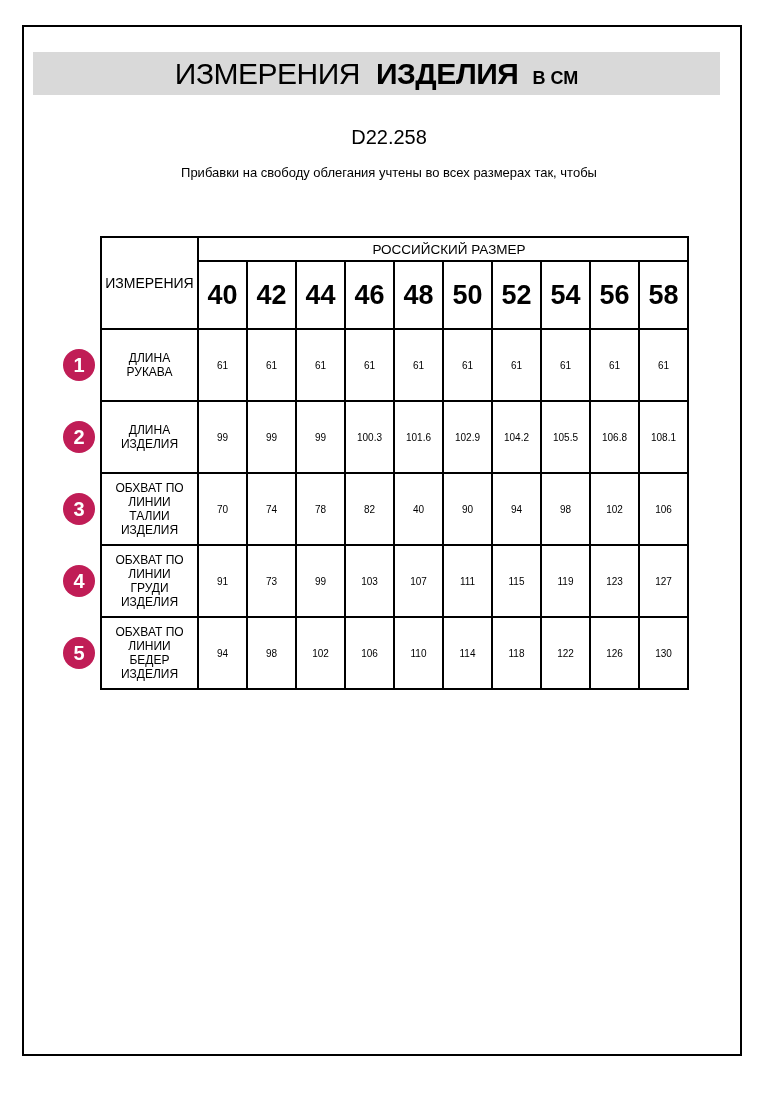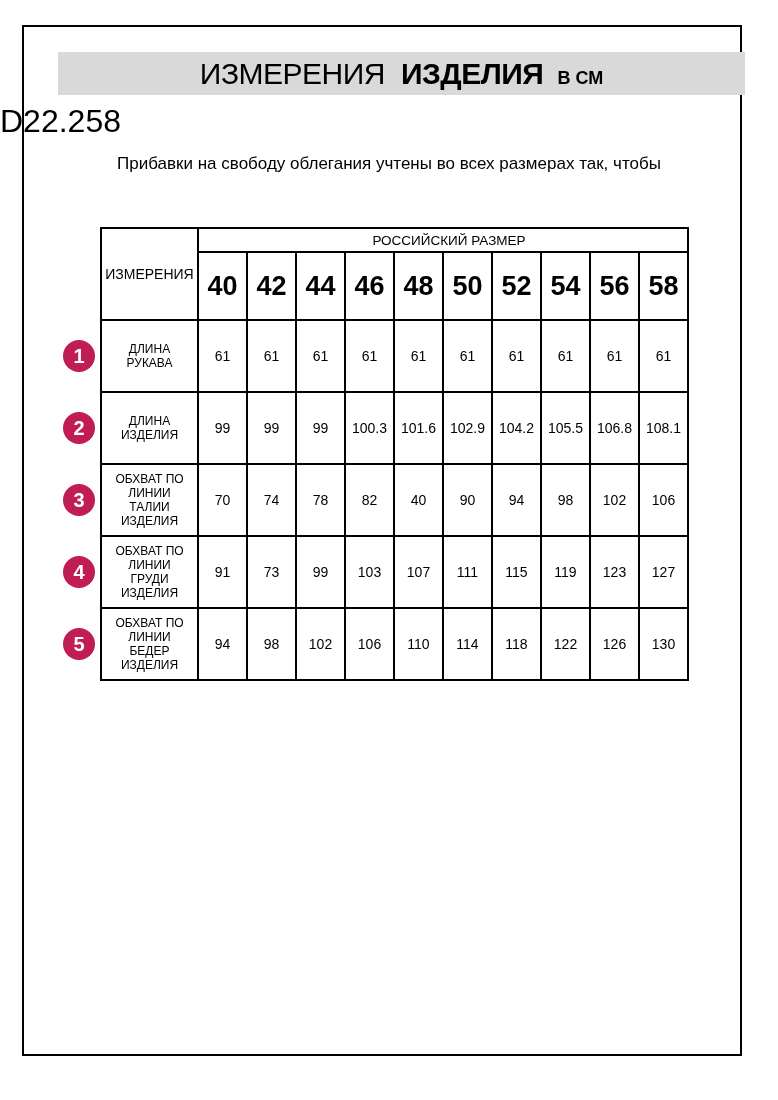--- a/index.html
+++ b/index.html
@@ -16,50 +16,50 @@
     position: absolute;
     left: 22px; top: 25px;
     width: 720px; height: 1031px;
     border: 2px solid #000;
     box-sizing: border-box;
     pointer-events: none;
   }
   .content { position: relative; padding-top: 52px; }
 
   .banner {
-    margin-left: 58px;
+    margin-left: 33px;
     width: 687px;
     height: 43px;
     background: var(--banner-bg, #d9d9d9);
     text-align: center;
     line-height: 43px;
     white-space: nowrap;
   }
   .t-main { font-size: 30px; letter-spacing: -0.5px; }
   .t-bold { font-size: 30px; font-weight: bold; letter-spacing: -0.5px; margin-left: 16px; }
   .t-unit { font-size: 18px; font-weight: bold; margin-left: 14px; }
 
-  .code { margin-top: 12px; text-align: left; font-size: 32px; line-height: 28px; }
-  .subtitle { margin-top: 18px; text-align: center; font-size: 17px; line-height: 21px; }
+  .code { margin-top: 28px; text-align: center; font-size: 20px; line-height: 28px; }
+  .subtitle { margin-top: 11px; text-align: center; font-size: 13px; line-height: 21px; }
 
   .table-zone { margin-top: 53px; margin-left: 62px; }
   table { border-collapse: collapse; }
   th, td { padding: 0; }
   .marker-cell { border: none; width: 38px; text-align: left; vertical-align: middle; }
   .corner-cell, .group-cell, .size-cell, .label-cell, .value-cell {
     border: 2px solid #000;
     background: #fff;
     text-align: center;
     vertical-align: middle;
   }
   .corner-cell { width: 95px; font-weight: normal; font-size: 14px; }
   .group-cell  { height: 22px; font-weight: normal; font-size: 13.5px; padding-left: 12px; }
   .size-cell   { width: 47px; height: 66px; font-weight: bold; font-size: 27px; }
   .label-cell  { font-weight: normal; font-size: 12px; line-height: 14px; white-space: pre-line; padding: 0 4px; }
-  .value-cell  { height: 70px; font-size: 14px; border-radius: 23px; }
+  .value-cell  { height: 70px; font-size: 10px; border-radius: 23px; }
   .circle {
     display: inline-flex;
     width: 32px; height: 32px;
     margin-left: 1px;
     border-radius: 50%;
     background: var(--marker, #c01d56);
     color: #ffffff;
     font-weight: bold;
     font-size: 20px;
     align-items: center;

